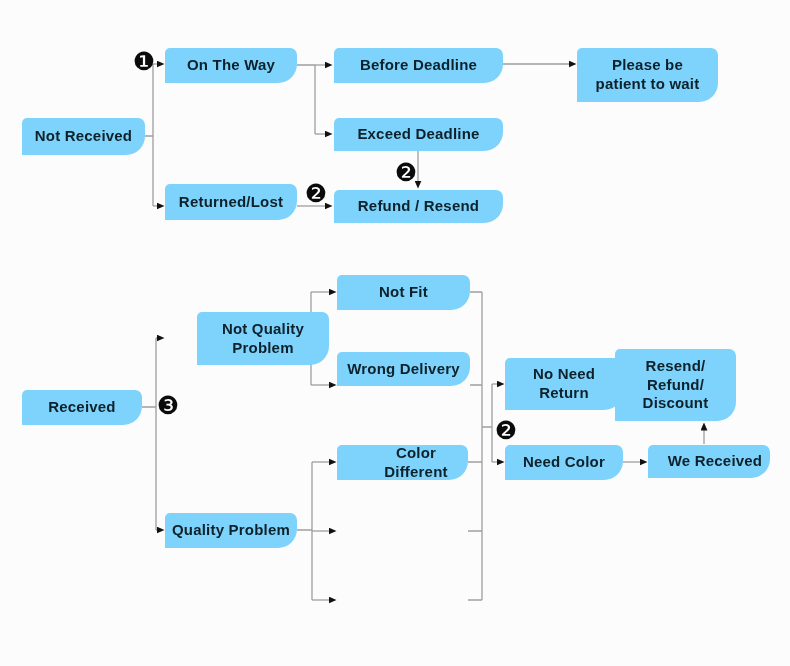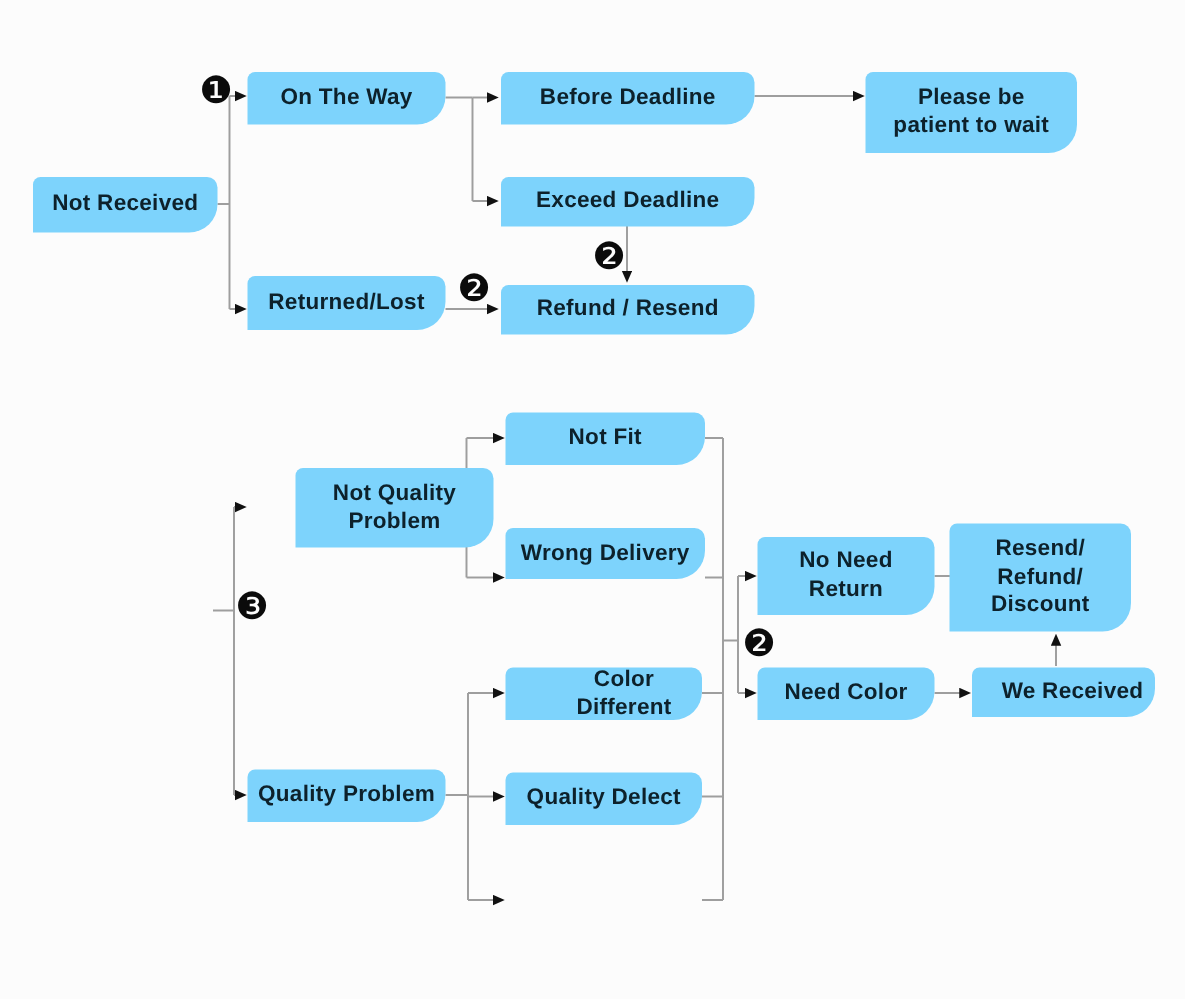--- a/index.html
+++ b/index.html
@@ -91,32 +91,32 @@
   </svg>
 
   <div class="node" style="left:22px;  top:118px; width:123px; height:37px;">Not Received</div>
   <div class="node" style="left:165px; top:48px;  width:132px; height:35px;">On The Way</div>
   <div class="node" style="left:334px; top:48px;  width:169px; height:35px;">Before Deadline</div>
   <div class="node" style="left:577px; top:48px;  width:141px; height:54px;">Please be
 patient to wait</div>
   <div class="node" style="left:334px; top:118px; width:169px; height:33px;">Exceed Deadline</div>
   <div class="node" style="left:165px; top:184px; width:132px; height:36px;">Returned/Lost</div>
   <div class="node" style="left:334px; top:190px; width:169px; height:33px;">Refund / Resend</div>
+  <div class="node" style="left:22px;  top:390px; width:120px; height:35px;">Received</div>
   <div class="node" style="left:165px; top:312px; width:132px; height:53px;margin-left:32px;">Not Quality
 Problem</div>
   <div class="node" style="left:165px; top:513px; width:132px; height:35px;text-align:center;">Quality Problem</div>
   <div class="node" style="left:337px; top:275px; width:133px; height:35px;">Not Fit</div>
   <div class="node" style="left:337px; top:352px; width:133px; height:34px;">Wrong Delivery</div>
   <div class="node" style="left:337px; top:445px; width:131px; height:35px;padding-left:27px;">Color Different</div>
-  <div class="node" style="left:337px; top:515px; width:131px; height:35px;">Quality Delect</div>
   <div class="node" style="left:505px; top:358px; width:118px; height:52px;">No Need
 Return</div>
   <div class="node" style="left:505px; top:445px; width:118px; height:35px;">Need Color</div>
   <div class="node" style="left:648px; top:445px; width:122px; height:33px;padding-left:12px;">We Received</div>
-  <div class="node" style="left:633px; top:349px; width:121px; height:72px;">Resend/
+  <div class="node" style="left:615px; top:349px; width:121px; height:72px;">Resend/
 Refund/
 Discount</div>
 
   <div class="badge" style="left:144px; top:61px;">❶</div>
   <div class="badge" style="left:316px; top:193px;">❷</div>
   <div class="badge" style="left:406px; top:172px;">❷</div>
   <div class="badge" style="left:506px; top:430px;">❷</div>
   <div class="badge" style="left:168px; top:405px;">❸</div>
 
 </div>

